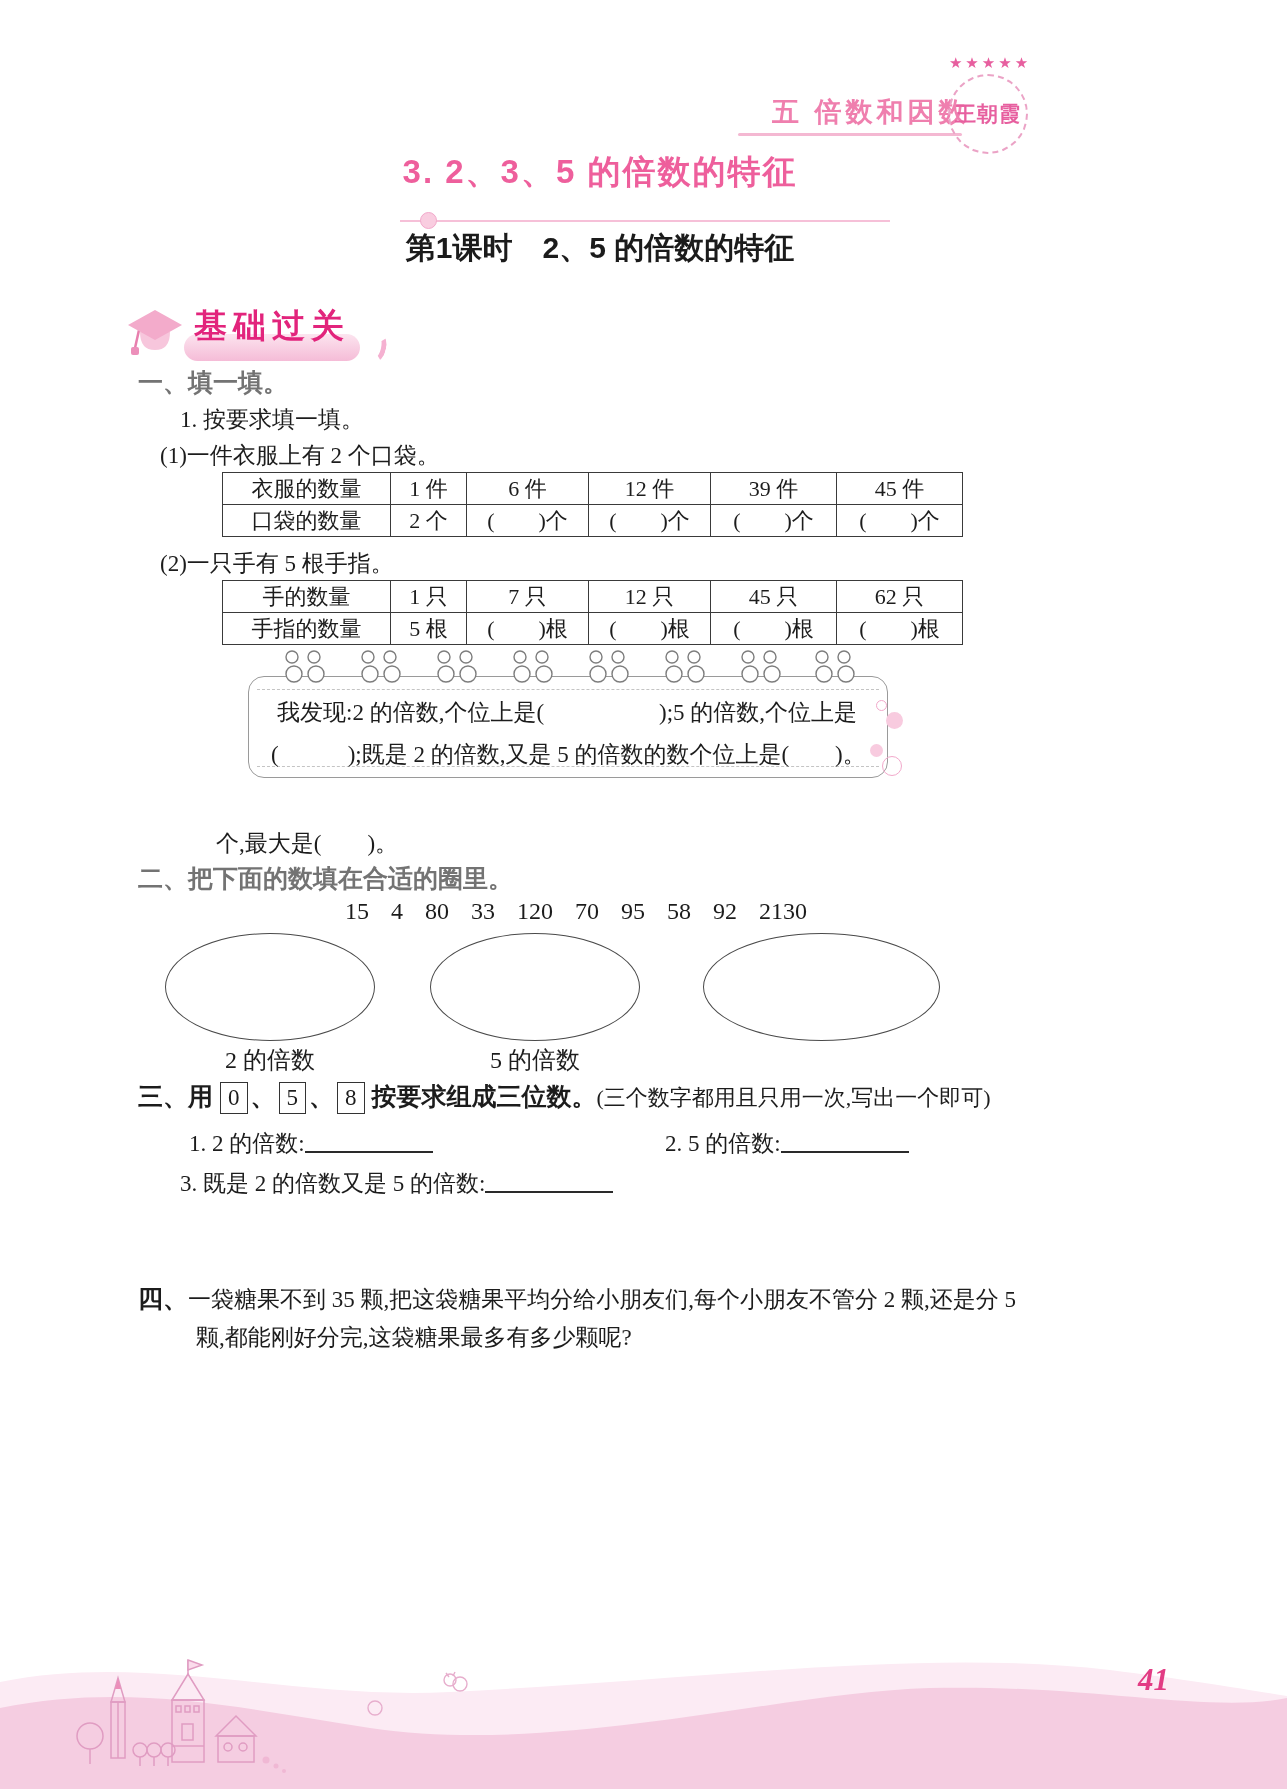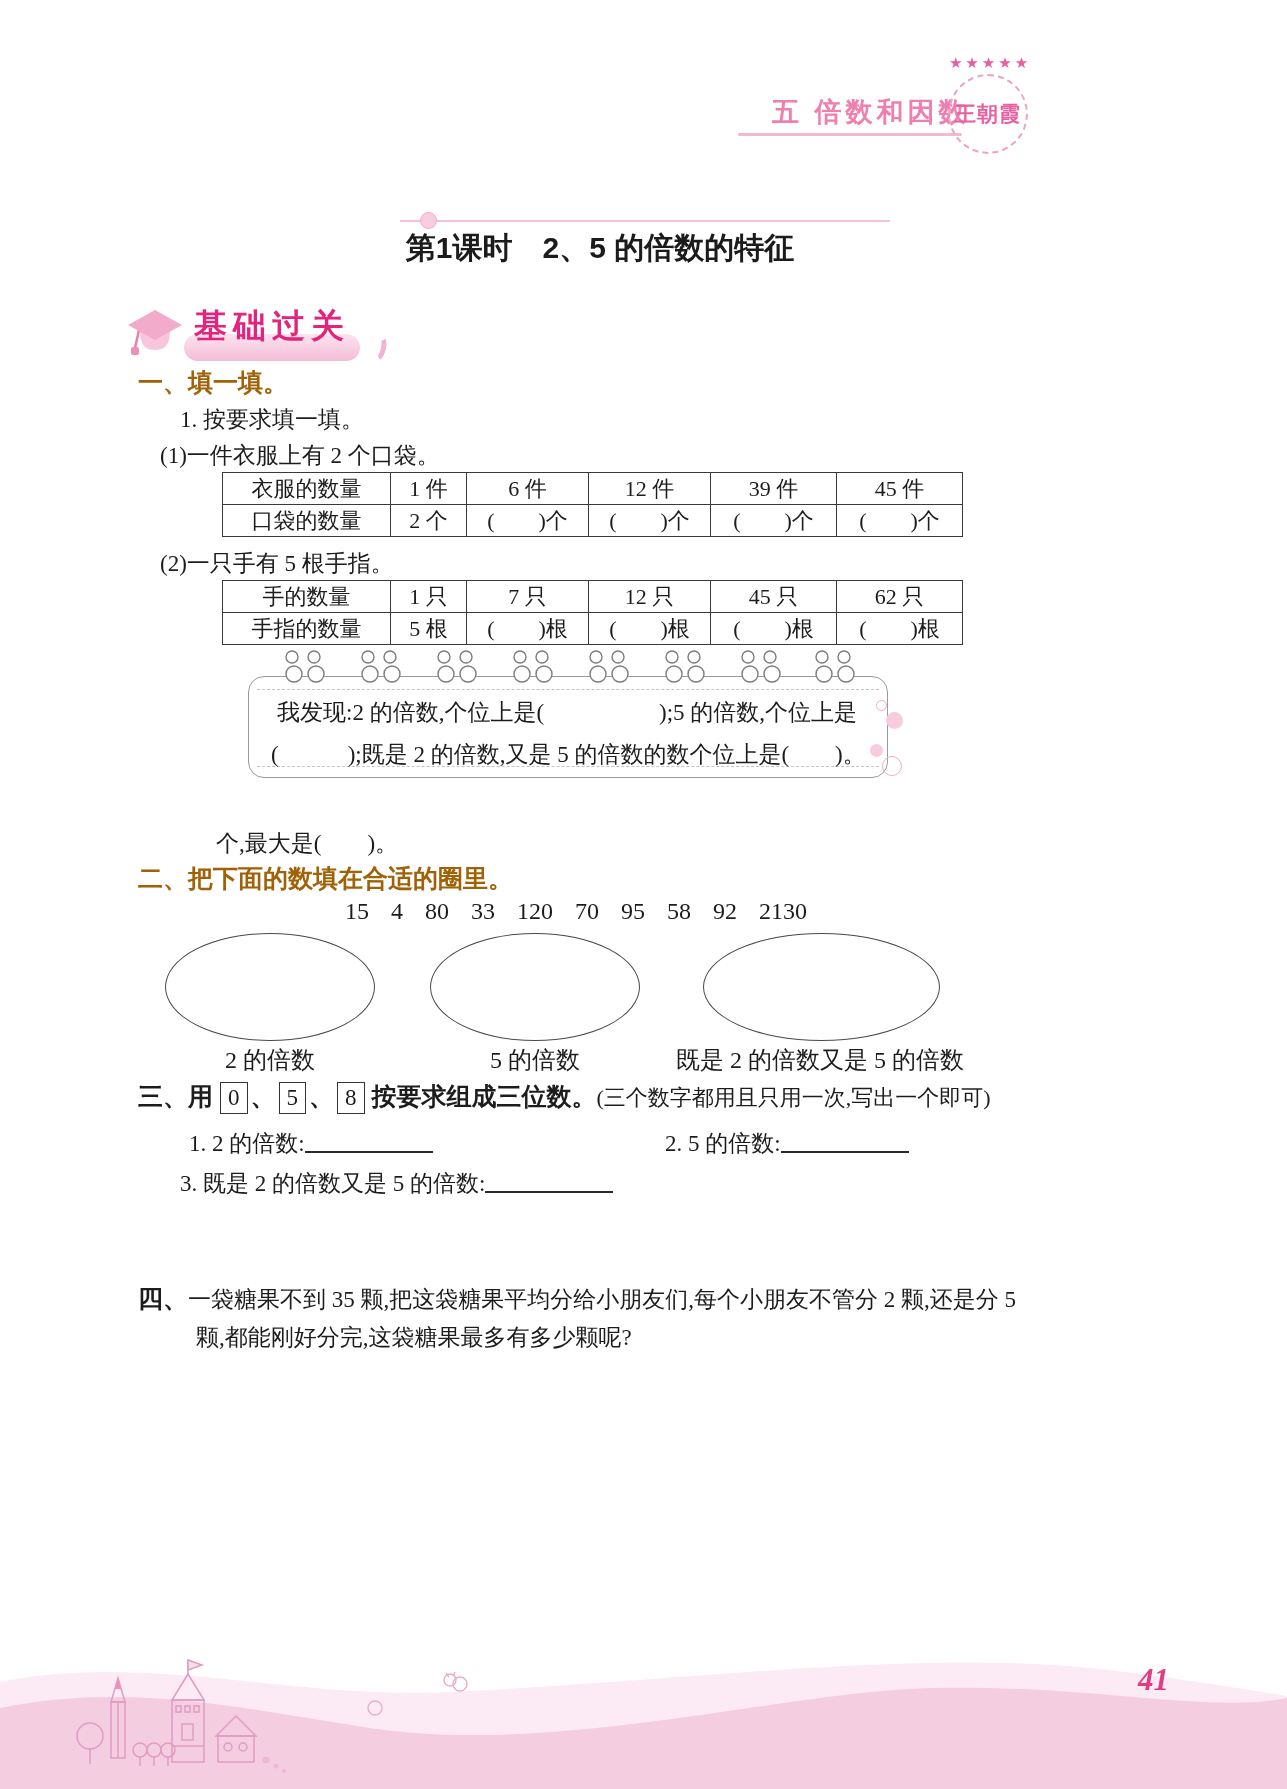--- a/index.html
+++ b/index.html
@@ -41,21 +41,21 @@
     border-radius:14px; background:linear-gradient(180deg,#fce4ef 0%,#f5bcd7 100%); }
   .badge .badge-text { position:absolute; left:66px; top:-2px;
     font-family:"Liberation Sans","DejaVu Sans",sans-serif; font-weight:bold;
     font-size:33px; color:#e2247c; letter-spacing:6px; }
   .badge .tail { position:absolute; left:242px; top:28px; width:16px; height:28px;
     border:5px solid transparent; border-right-color:#f5b1d1; border-radius:50%;
     transform:rotate(14deg); }
   .badge-icon { position:absolute; left:-4px; top:0; }
 
   
-  .h-sec { font-family:"Liberation Sans","DejaVu Sans",sans-serif; font-weight:bold; font-size:25px; color:#a16207; }
+  .h-sec { font-family:"Liberation Sans","DejaVu Sans",sans-serif; font-weight:bold; font-size:25px; color:#737373; }
   .t-body { font-size:23px; }
   .marker-bold { font-family:"Liberation Sans","DejaVu Sans",sans-serif; font-weight:bold; font-size:25px; }
 
   
   table.fill { border-collapse:collapse; table-layout:fixed; width:740px;
     font-size:22px; text-align:center; }
   table.fill td { border:1.5px solid #3a3a3a; height:32px; padding:0 2px; }
 
   
   .notebook { left:248px; top:676px; width:640px; height:102px;
@@ -88,20 +88,21 @@
 
   <div class="abs unit-label">五 倍数和因数</div>
   <div class="abs unit-underline"></div>
   <div class="abs stamp">
     <div class="stamp-stars">★★★★★</div>
     <div class="stamp-circle">
       <span class="stamp-name">王朝霞</span>
     </div>
   </div>
 
+  <div class="abs lesson-title">3. 2、3、5 的倍数的特征</div>
   <div class="abs title-underline"></div>
   <div class="abs title-dot"></div>
   <div class="abs session-title">第1课时　2、5 的倍数的特征</div>
 
   <div class="abs badge" style="left:128px; top:306px;">
     <svg class="badge-icon" width="62" height="58" viewBox="0 0 62 58">
       <path d="M15,24 L11,42" stroke="#e87fae" stroke-width="2.5" fill="none"></path>
       <rect x="7" y="41" width="8" height="8" rx="2" fill="#ec8fba"></rect>
       <path d="M16,26 Q16,44 31,44 Q46,44 46,26 Z" fill="#f7c6dc"></path>
       <polygon points="31,4 58,19 31,34 4,19" fill="#f3abcb"></polygon>
@@ -213,21 +214,20 @@
   <div class="abs t-body" style="left:216px; top:828px;">个,最大是(　　)。</div>
 
   <div class="abs h-sec" style="left:138px; top:862px;">二、把下面的数填在合适的圈里。</div>
   <div class="abs numbers-row" style="left:345px; top:898px;">15 4 80 33 120 70 95 58 92 2130</div>
 
   <div class="abs oval" style="left:165px; top:933px; width:210px; height:108px;"></div>
   <div class="abs oval" style="left:430px; top:933px; width:210px; height:108px;"></div>
   <div class="abs oval" style="left:703px; top:933px; width:237px; height:108px;"></div>
   <div class="abs oval-label" style="left:165px; top:1044px; width:210px;">2 的倍数</div>
   <div class="abs oval-label" style="left:430px; top:1044px; width:210px;">5 的倍数</div>
-  <div class="abs oval-label" style="left:640px; top:1044px; width:360px;">既是 2 的倍数又是 5 的倍数</div>
 
   <div class="abs" style="left:138px; top:1080px; width:1040px;">
     <span class="marker-bold">三、</span><span class="marker-bold">用</span>
     <span class="digit-box">0</span><span class="marker-bold">、</span><span class="digit-box">5</span><span class="marker-bold">、</span><span class="digit-box">8</span>
     <span class="marker-bold">按要求组成三位数。</span><span class="note-kai">(三个数字都用且只用一次,写出一个即可)</span>
   </div>
   <div class="abs t-body" style="left:189px; top:1128px;">
     <span>1. 2 的倍数:</span><span class="blank"></span>
   </div>
   <div class="abs t-body" style="left:665px; top:1128px;">

